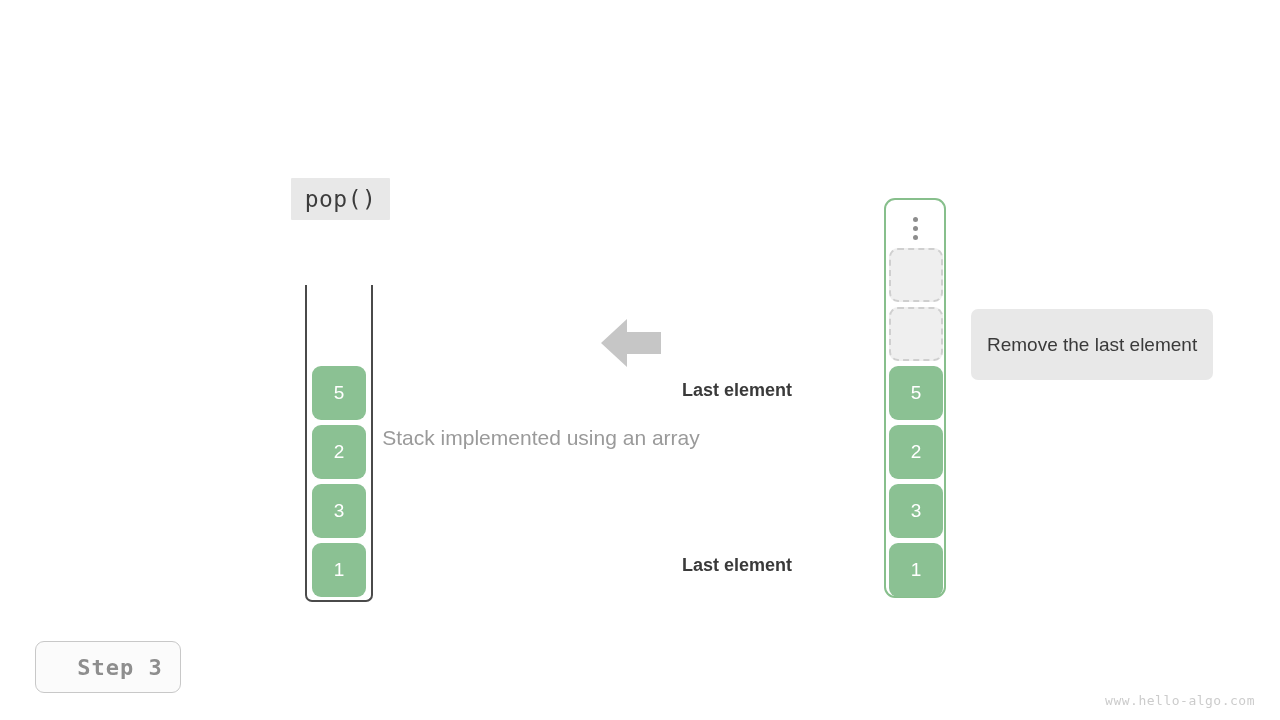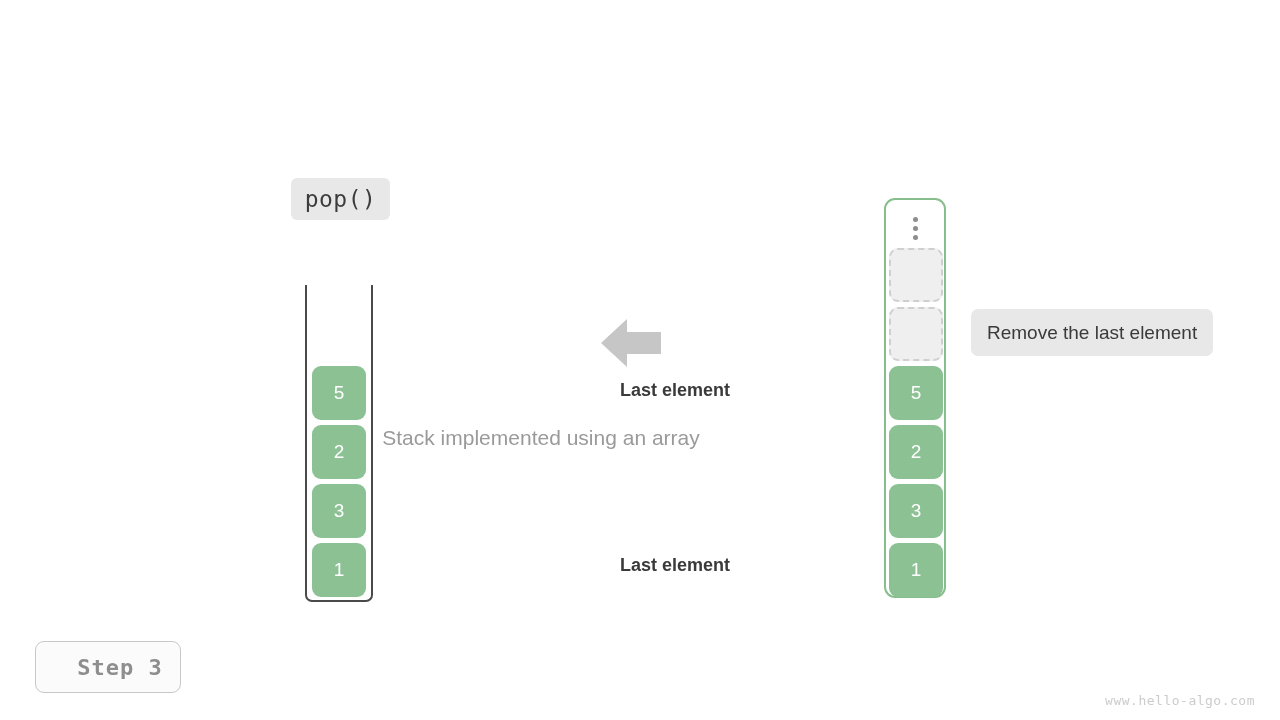--- a/index.html
+++ b/index.html
@@ -17,21 +17,21 @@
   }
 
   
   .op-label {
     position: absolute;
     left: 291px;
     top: 178px;
     width: 99px;
     height: 42px;
     background: #e8e8e8;
-    border-radius: 6px;
+    border-radius: 1px;
     display: flex;
     align-items: center;
     justify-content: center;
     font-family: "DejaVu Sans Mono", monospace;
     font-size: 23px;
     color: #3c3c3c;
     letter-spacing: 0.5px;
   }
 
   
@@ -104,21 +104,21 @@
     position: relative;
     left: -1px;
   }
 
   
   .annot {
     position: absolute;
     font-size: 18px;
     font-weight: bold;
     color: #3a3a3a;
-    text-align: left;
+    text-align: center;
     white-space: nowrap;
   }
   .annot-last { left: 620px; top: 380px; width: 234px; }
   .annot-first { left: 620px; top: 555px; width: 234px; }
 
   
   .array-wrap {
     position: absolute;
     left: 884px;
     top: 198px;
@@ -165,21 +165,21 @@
     border: 2px dashed #cfcfcf;
     border-radius: 9px;
   }
 
   
   .note {
     position: absolute;
     left: 971px;
     top: 309px;
     height: 47px;
-    padding: 0 16px;
+    padding: 12px 16px;
     background: #e8e8e8;
     border-radius: 7px;
     display: flex;
     align-items: center;
     justify-content: center;
     font-size: 19px;
     color: #3a3a3a;
     white-space: nowrap;
   }
 

